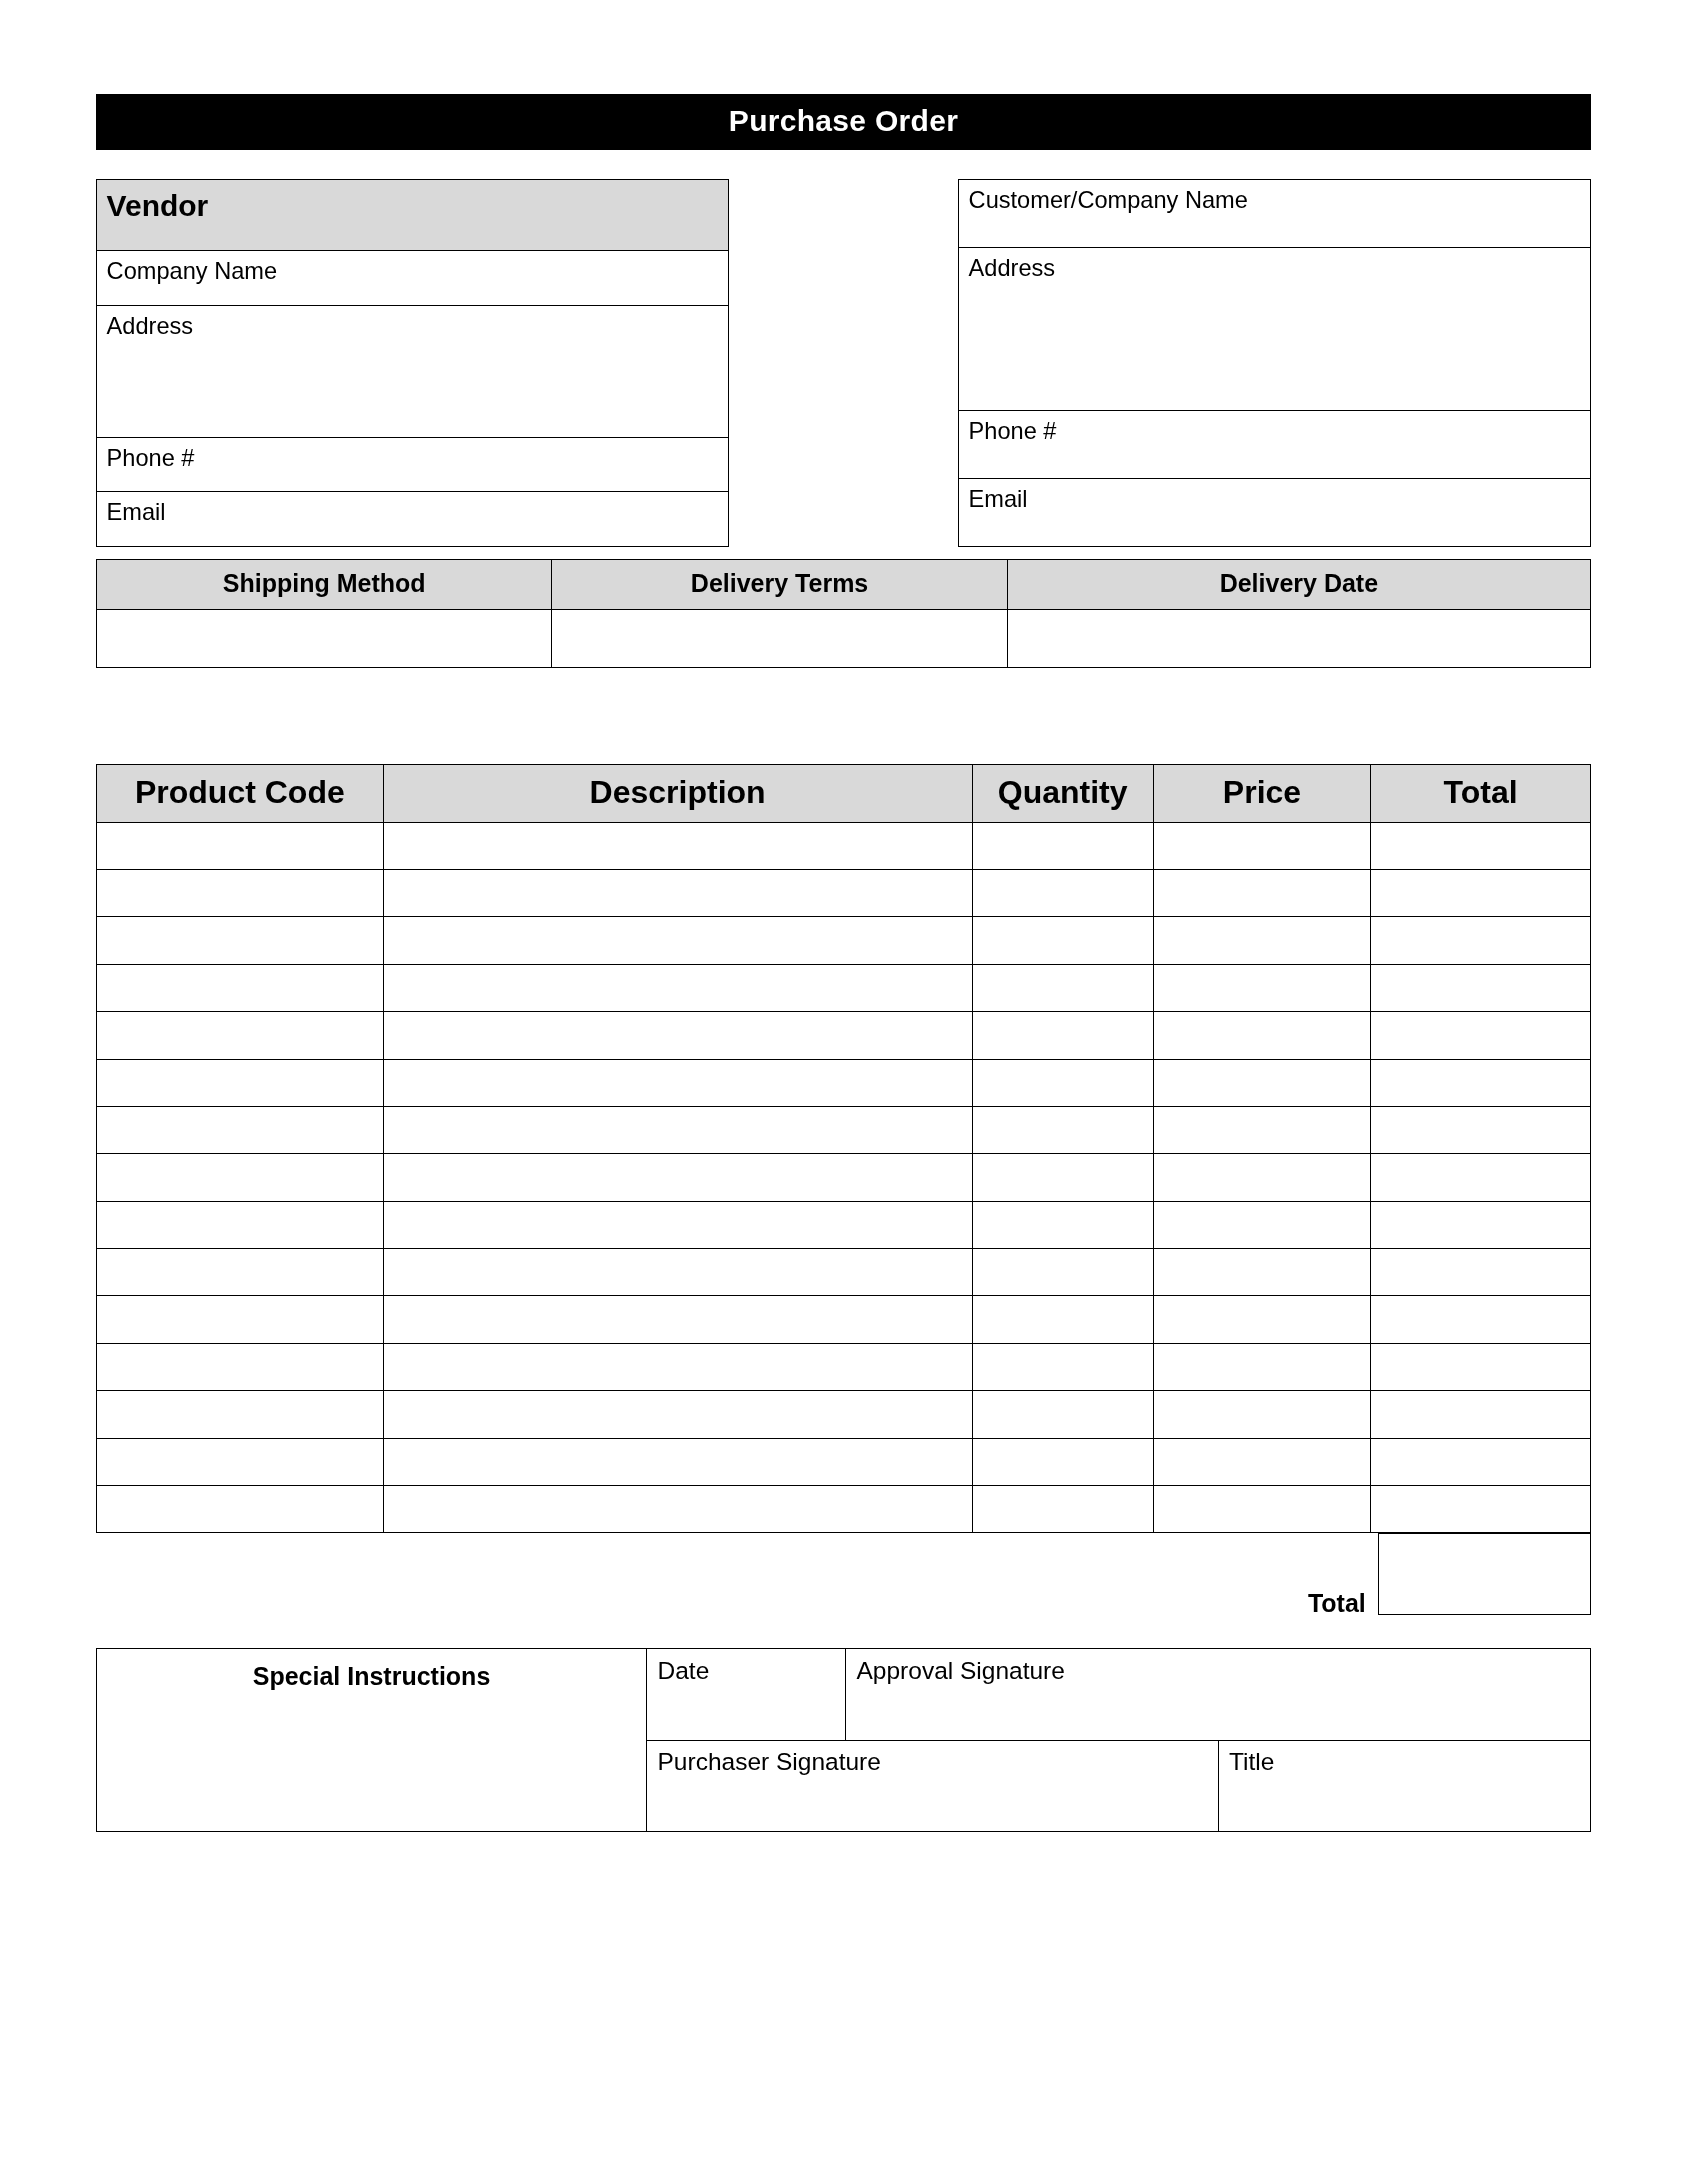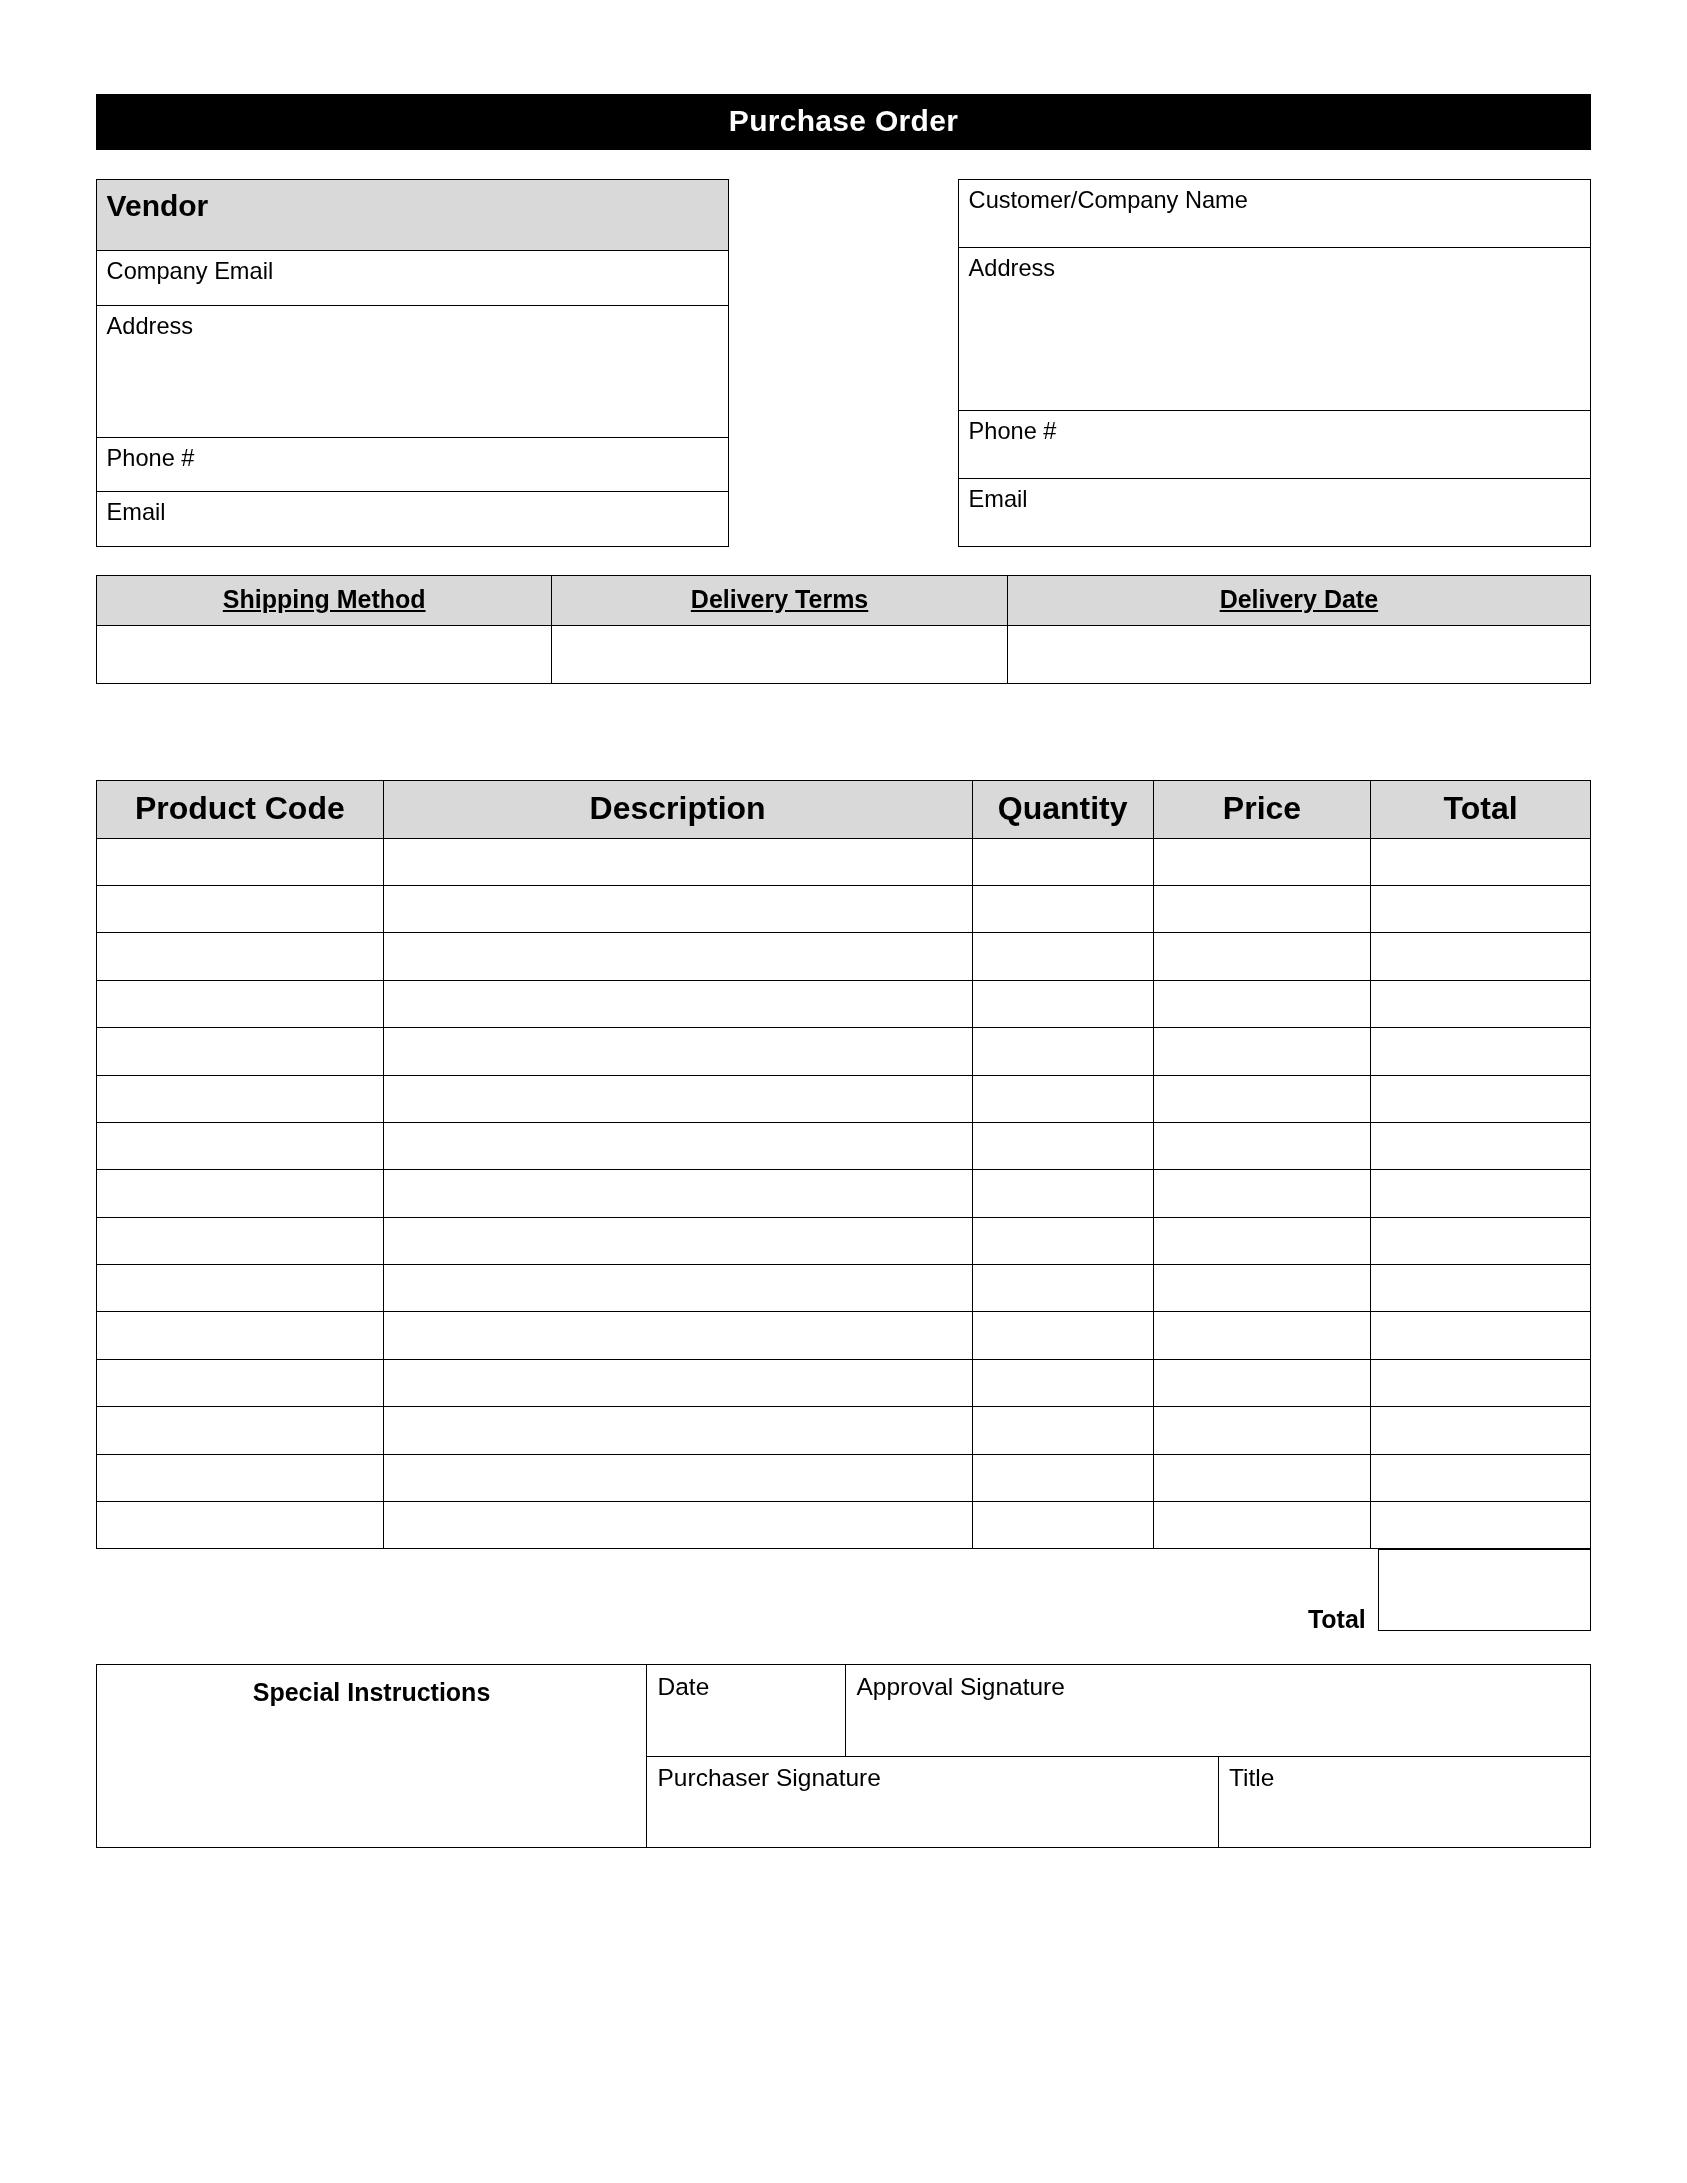--- a/index.html
+++ b/index.html
@@ -88,22 +88,21 @@
     height: 51px;
     padding-top: 9.6px;
     padding-bottom: 9.6px;
   }
   .addr-box .tall {
     height: 115px;
   }
 
   
   .ship-strip {
-    margin-top: 28px;
-    text-decoration: underline;
+    margin-top: 12px;
   }
   .ship-strip th {
     font-weight: bold;
     font-size: 25px;
     text-align: center;
     padding: 9.6px 5.2px 11.4px 5.2px;
   }
   .ship-strip td {
     height: 42px;
   }
@@ -174,21 +173,21 @@
 
 
     <div class="addr-wrap">
 
       <table class="addr-box">
         <tbody>
             <tr>
           <td class="hdr-grey section-head">Vendor</td>
         </tr>
         <tr>
-          <td>Company Email</td>
+          <td>Company Name</td>
         </tr>
         <tr>
           <td class="tall">Address</td>
         </tr>
         <tr>
           <td>Phone #</td>
         </tr>
         <tr>
           <td>Email</td>
         </tr>

